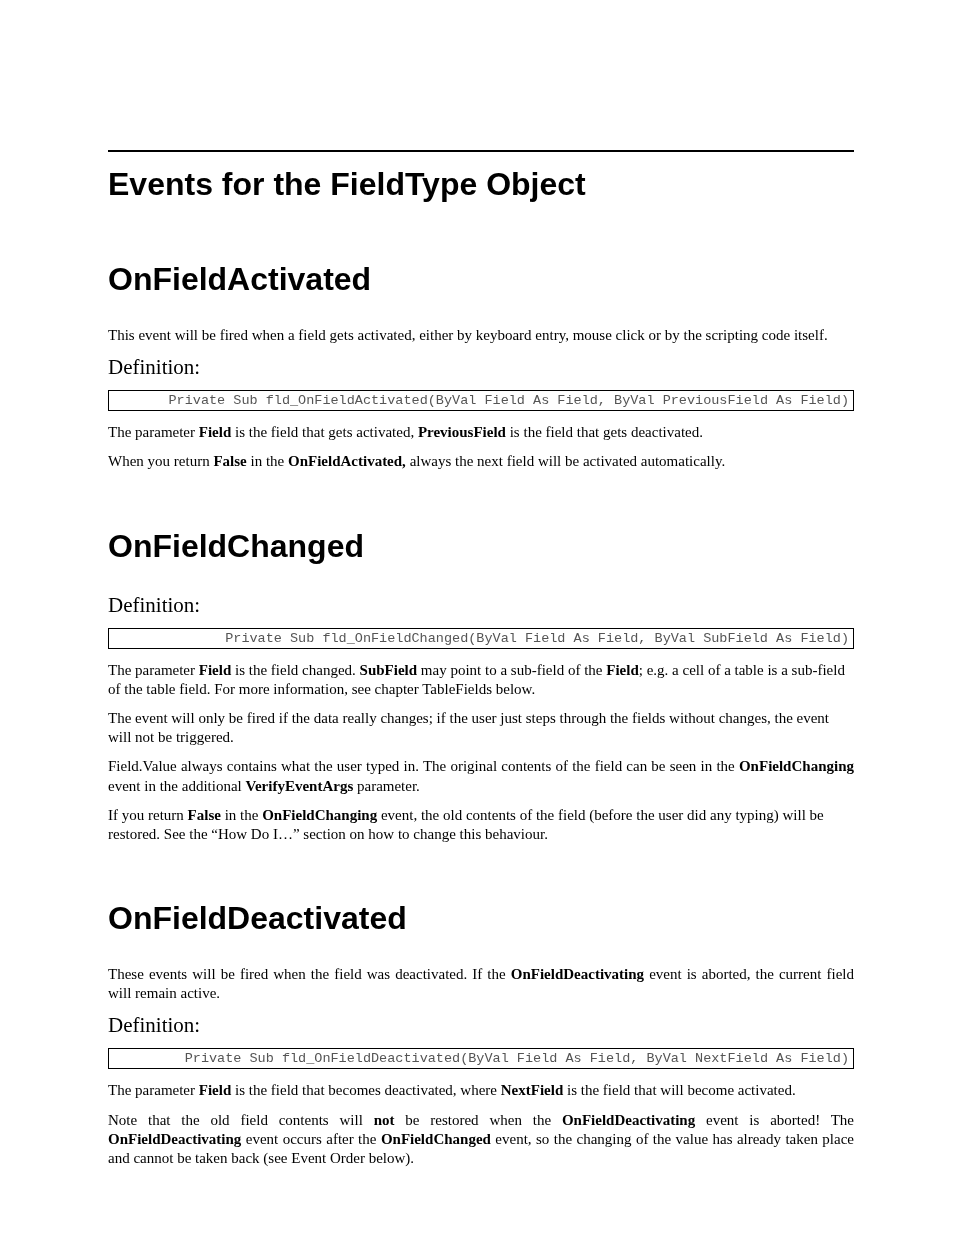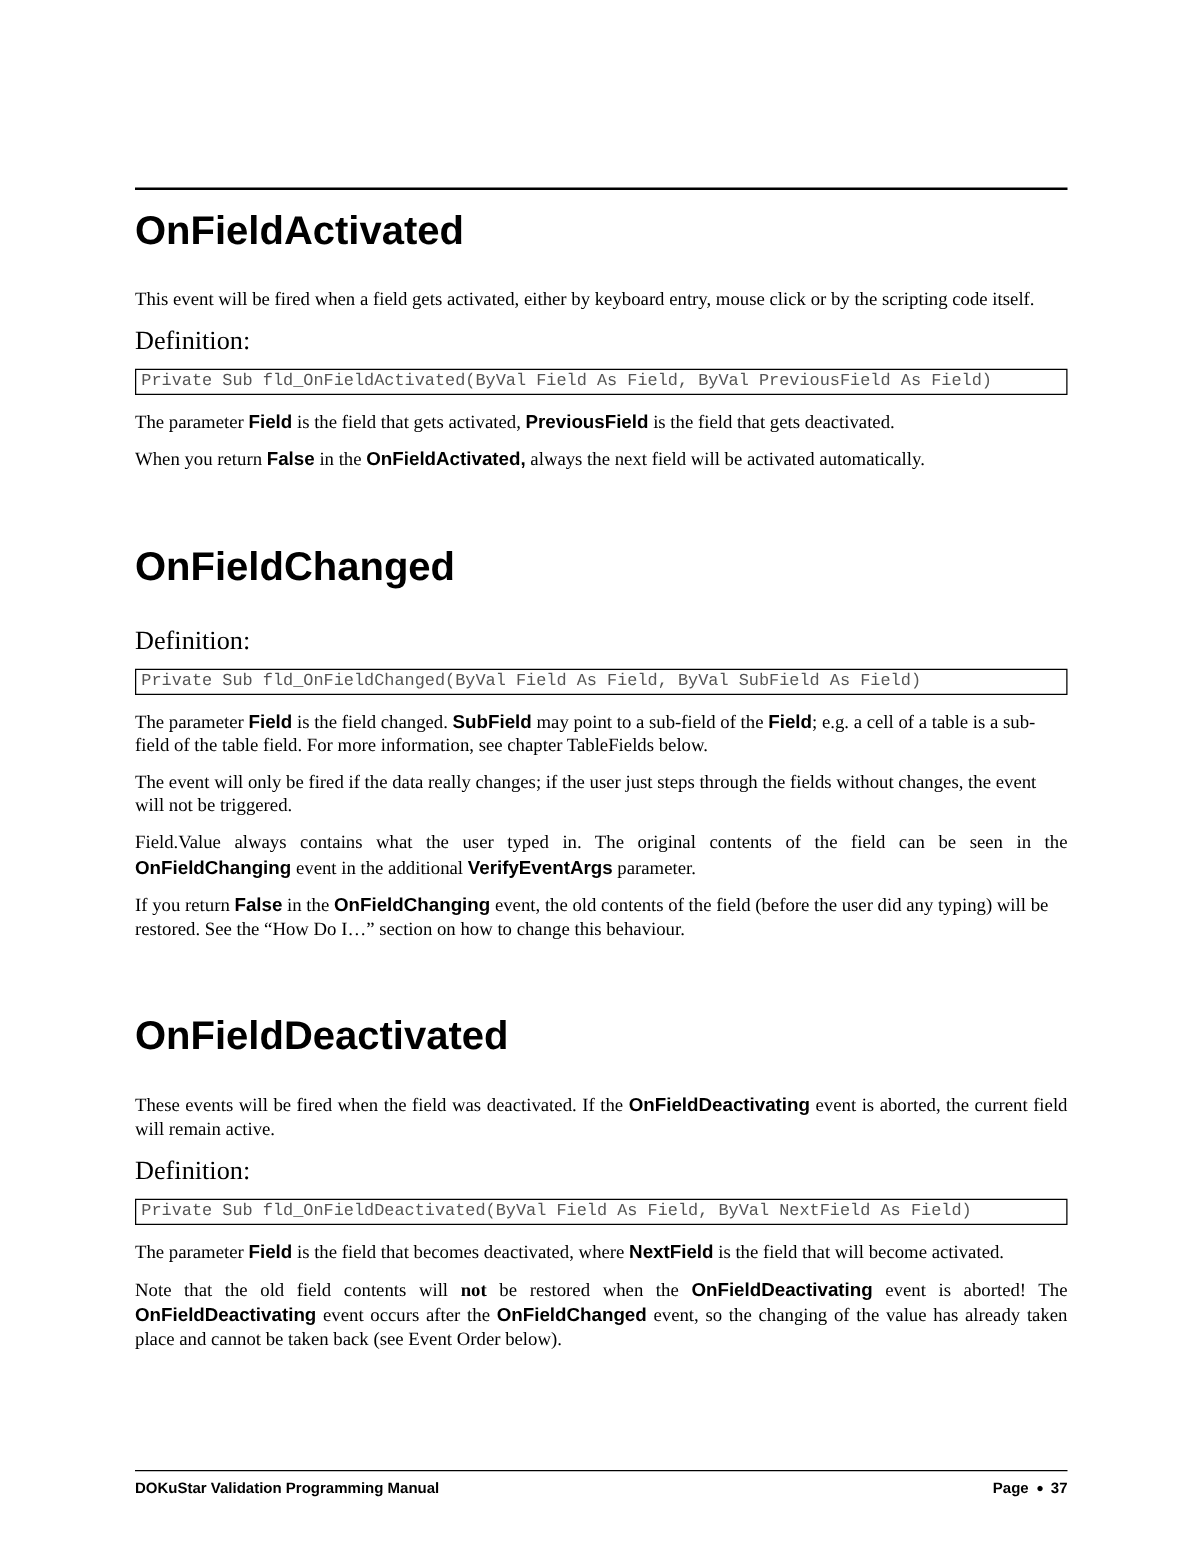--- a/index.html
+++ b/index.html
@@ -42,22 +42,23 @@
   p.def-label { margin: 0 0 10px 0; font-size: 21px; }
   .code-box {
     border: 1px solid #000;
     padding: 2px 4px;
     font-family: "Courier New", Courier, monospace;
     font-size: 13.5px;
     white-space: nowrap;
     overflow: hidden;
     margin: 2px 0 12px 0;
     color: #555;
+    text-align: right;
   }
-  .b-sans { font-family: Liberation Sans, sans-serif; font-weight: 700; }
+  .b-sans { font-family: Liberation Serif, serif; font-weight: 700; }
   .b-serif { font-weight: 700; font-family: "Times New Roman", Times, serif; }
   .section-gap { height: 46px; }
   .footer {
     position: absolute;
     left: 108px;
     right: 100px;
     bottom: 38px;
   }
   .footer-line {
     border: none;
@@ -72,20 +73,21 @@
     font-weight: 700;
   }
   .footer-right .dot { font-size: 10px; vertical-align: middle; }
 </style>
 </head>
 <body>
 
 <div class="page">
 
   <hr class="hr-top">
+  <h1 class="title">Events for the FieldType Object</h1>
 
   <h2 class="sect">OnFieldActivated</h2>
 
   <p class="body">This event will be fired when a field gets activated, either by keyboard entry, mouse click or by the scripting code itself.</p>
   <p class="def-label">Definition:</p>
   <div class="code-box">Private Sub fld_OnFieldActivated(ByVal Field As Field, ByVal PreviousField As Field)</div>
 
   <p class="body">
     <span>The parameter </span><span class="b-sans">Field</span><span> is the field that gets activated, </span><span class="b-sans">PreviousField</span><span> is the field that gets deactivated.</span>
   </p>
@@ -127,25 +129,14 @@
   <div class="code-box">Private Sub fld_OnFieldDeactivated(ByVal Field As Field, ByVal NextField As Field)</div>
 
   <p class="body">
     <span>The parameter </span><span class="b-sans">Field</span><span> is the field that becomes deactivated, where </span><span class="b-sans">NextField</span><span> is the field that will become activated.</span>
   </p>
 
   <p class="body justify">
     <span>Note that the old field contents will </span><span class="b-serif">not</span><span> be restored when the </span><span class="b-sans">OnFieldDeactivating</span><span> event is aborted! The </span><span class="b-sans">OnFieldDeactivating</span><span> event occurs after the </span><span class="b-sans">OnFieldChanged</span><span> event, so the changing of the value has already taken place and cannot be taken back (see Event Order below).</span>
   </p>
 
-  <div class="footer">
-    <hr class="footer-line">
-    <div class="footer-row">
-      <div>DOKuStar Validation Programming Manual</div>
-      <div class="footer-right">
-        <span>Page</span>
-        <span class="dot"> &nbsp;●&nbsp; </span>
-        <span>37</span>
-      </div>
-    </div>
-  </div>
 
 </div>
 
 </body></html>

